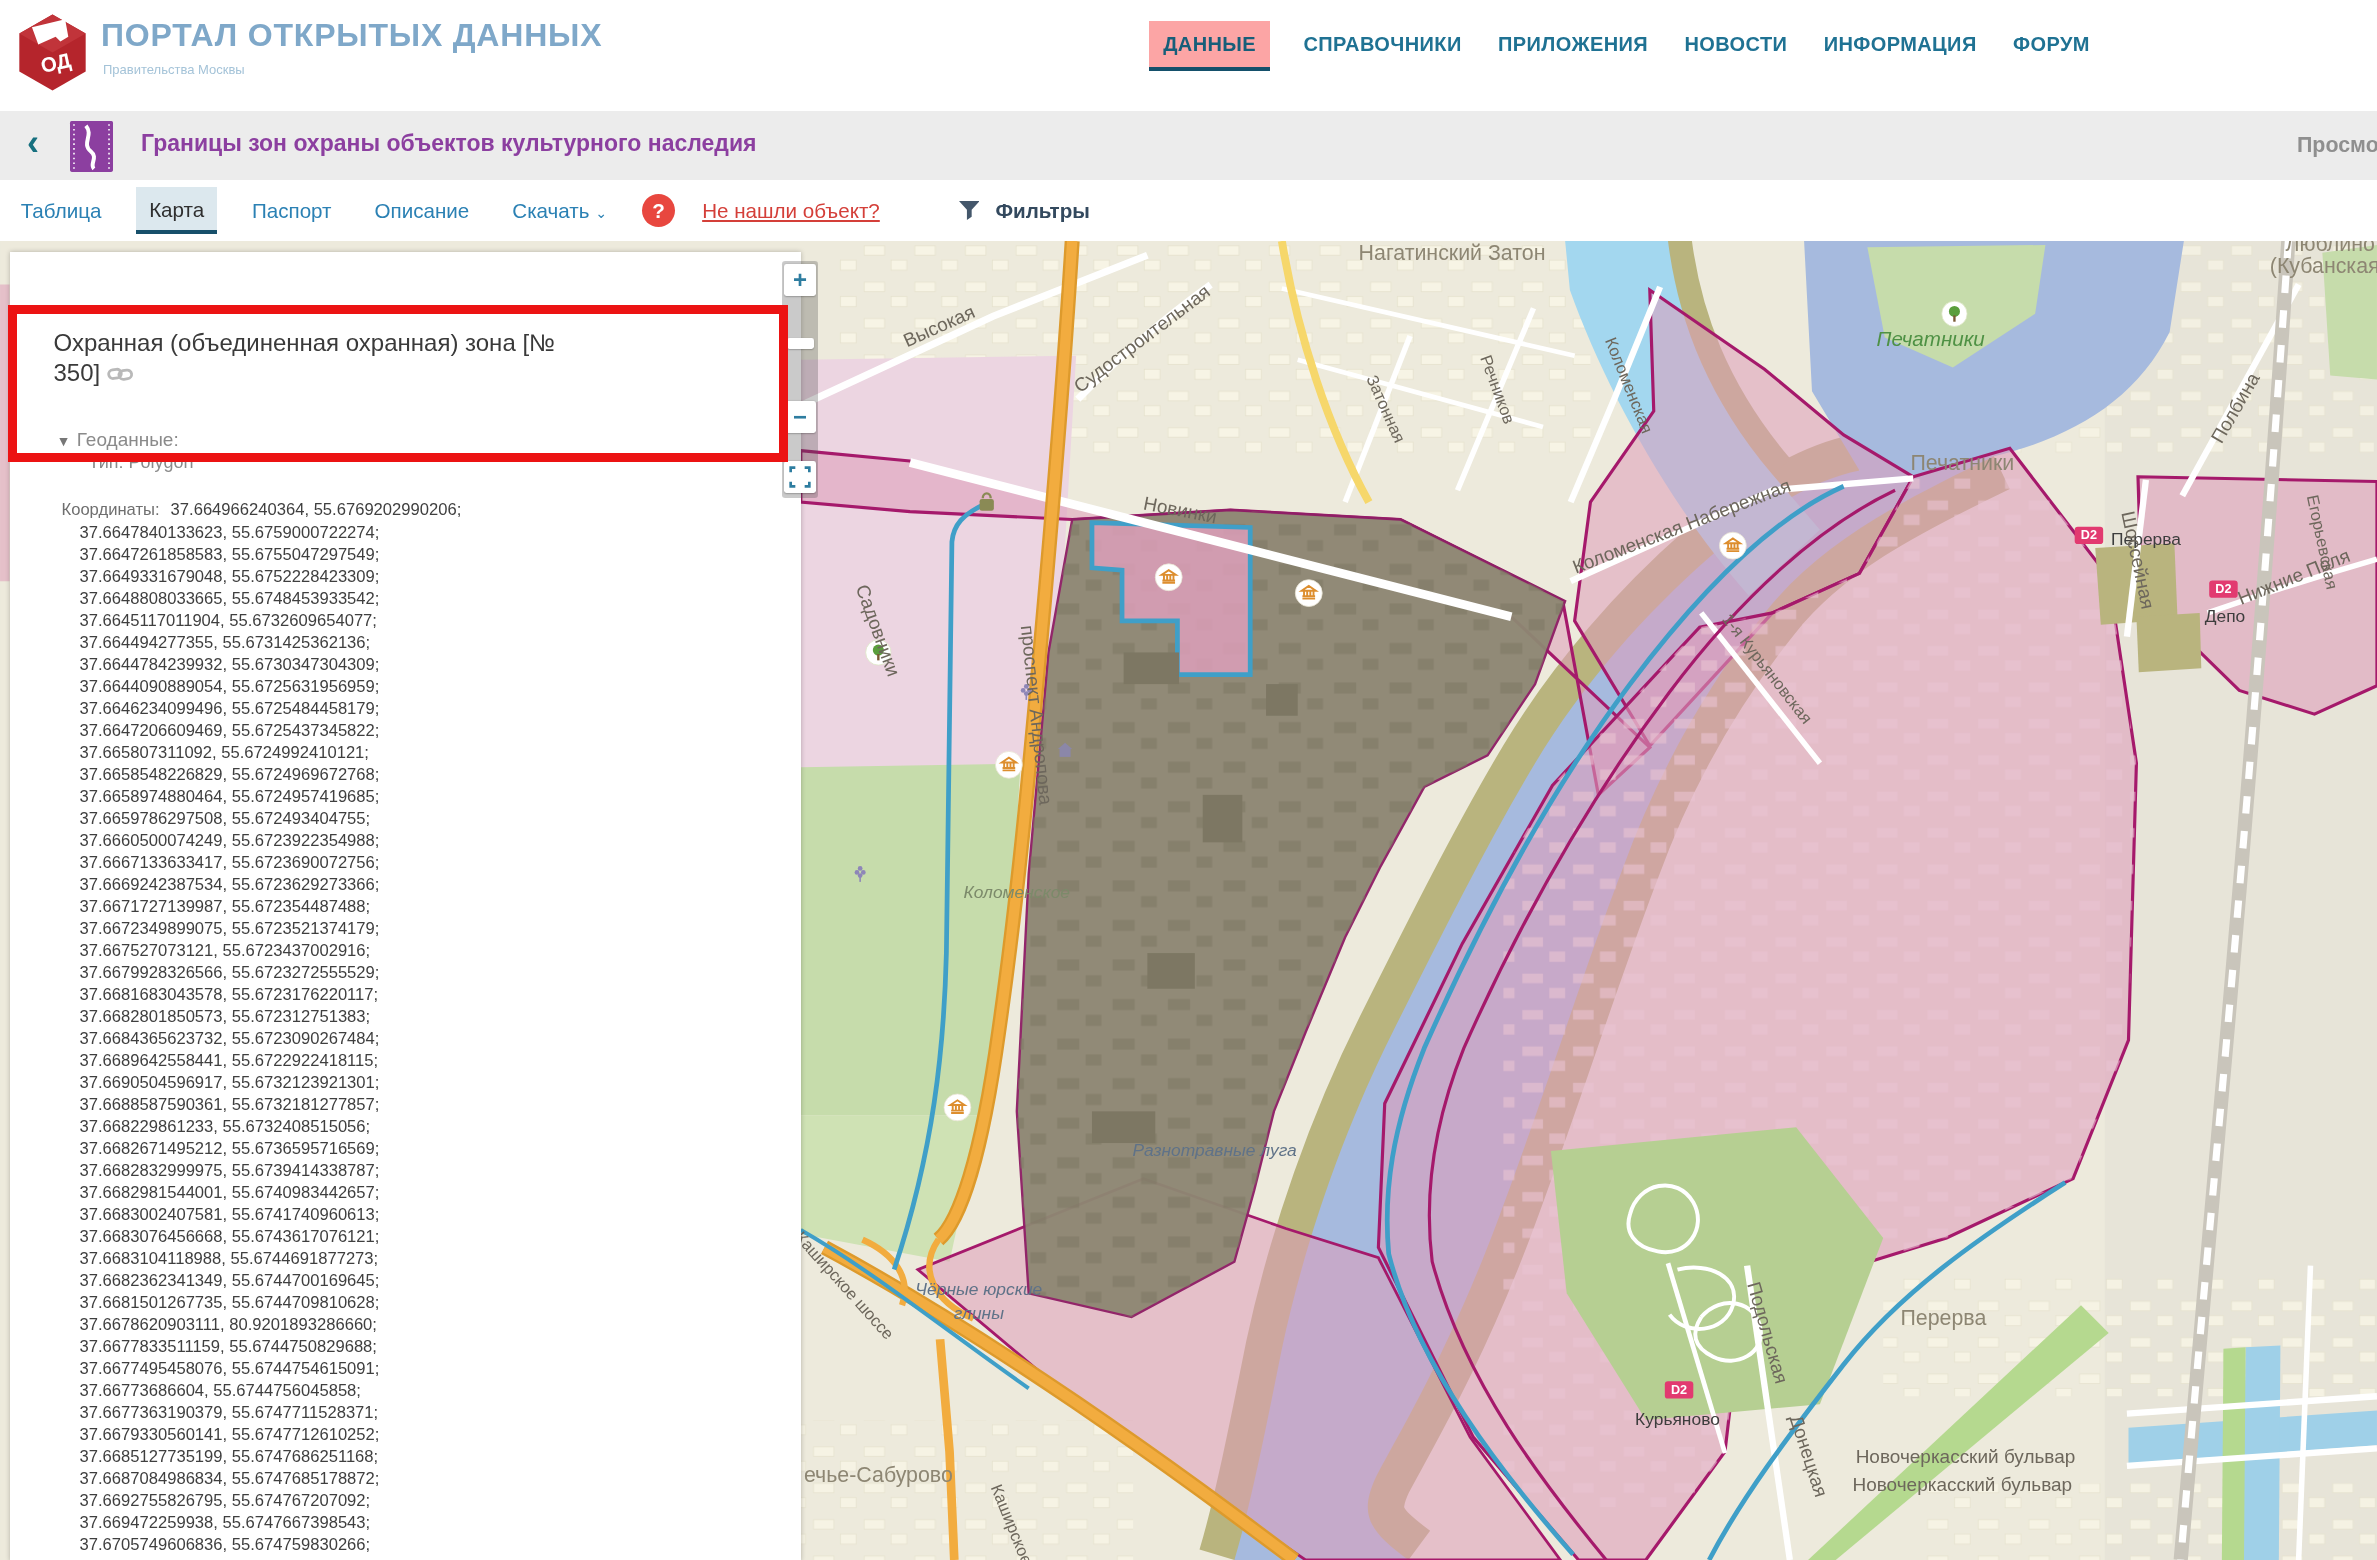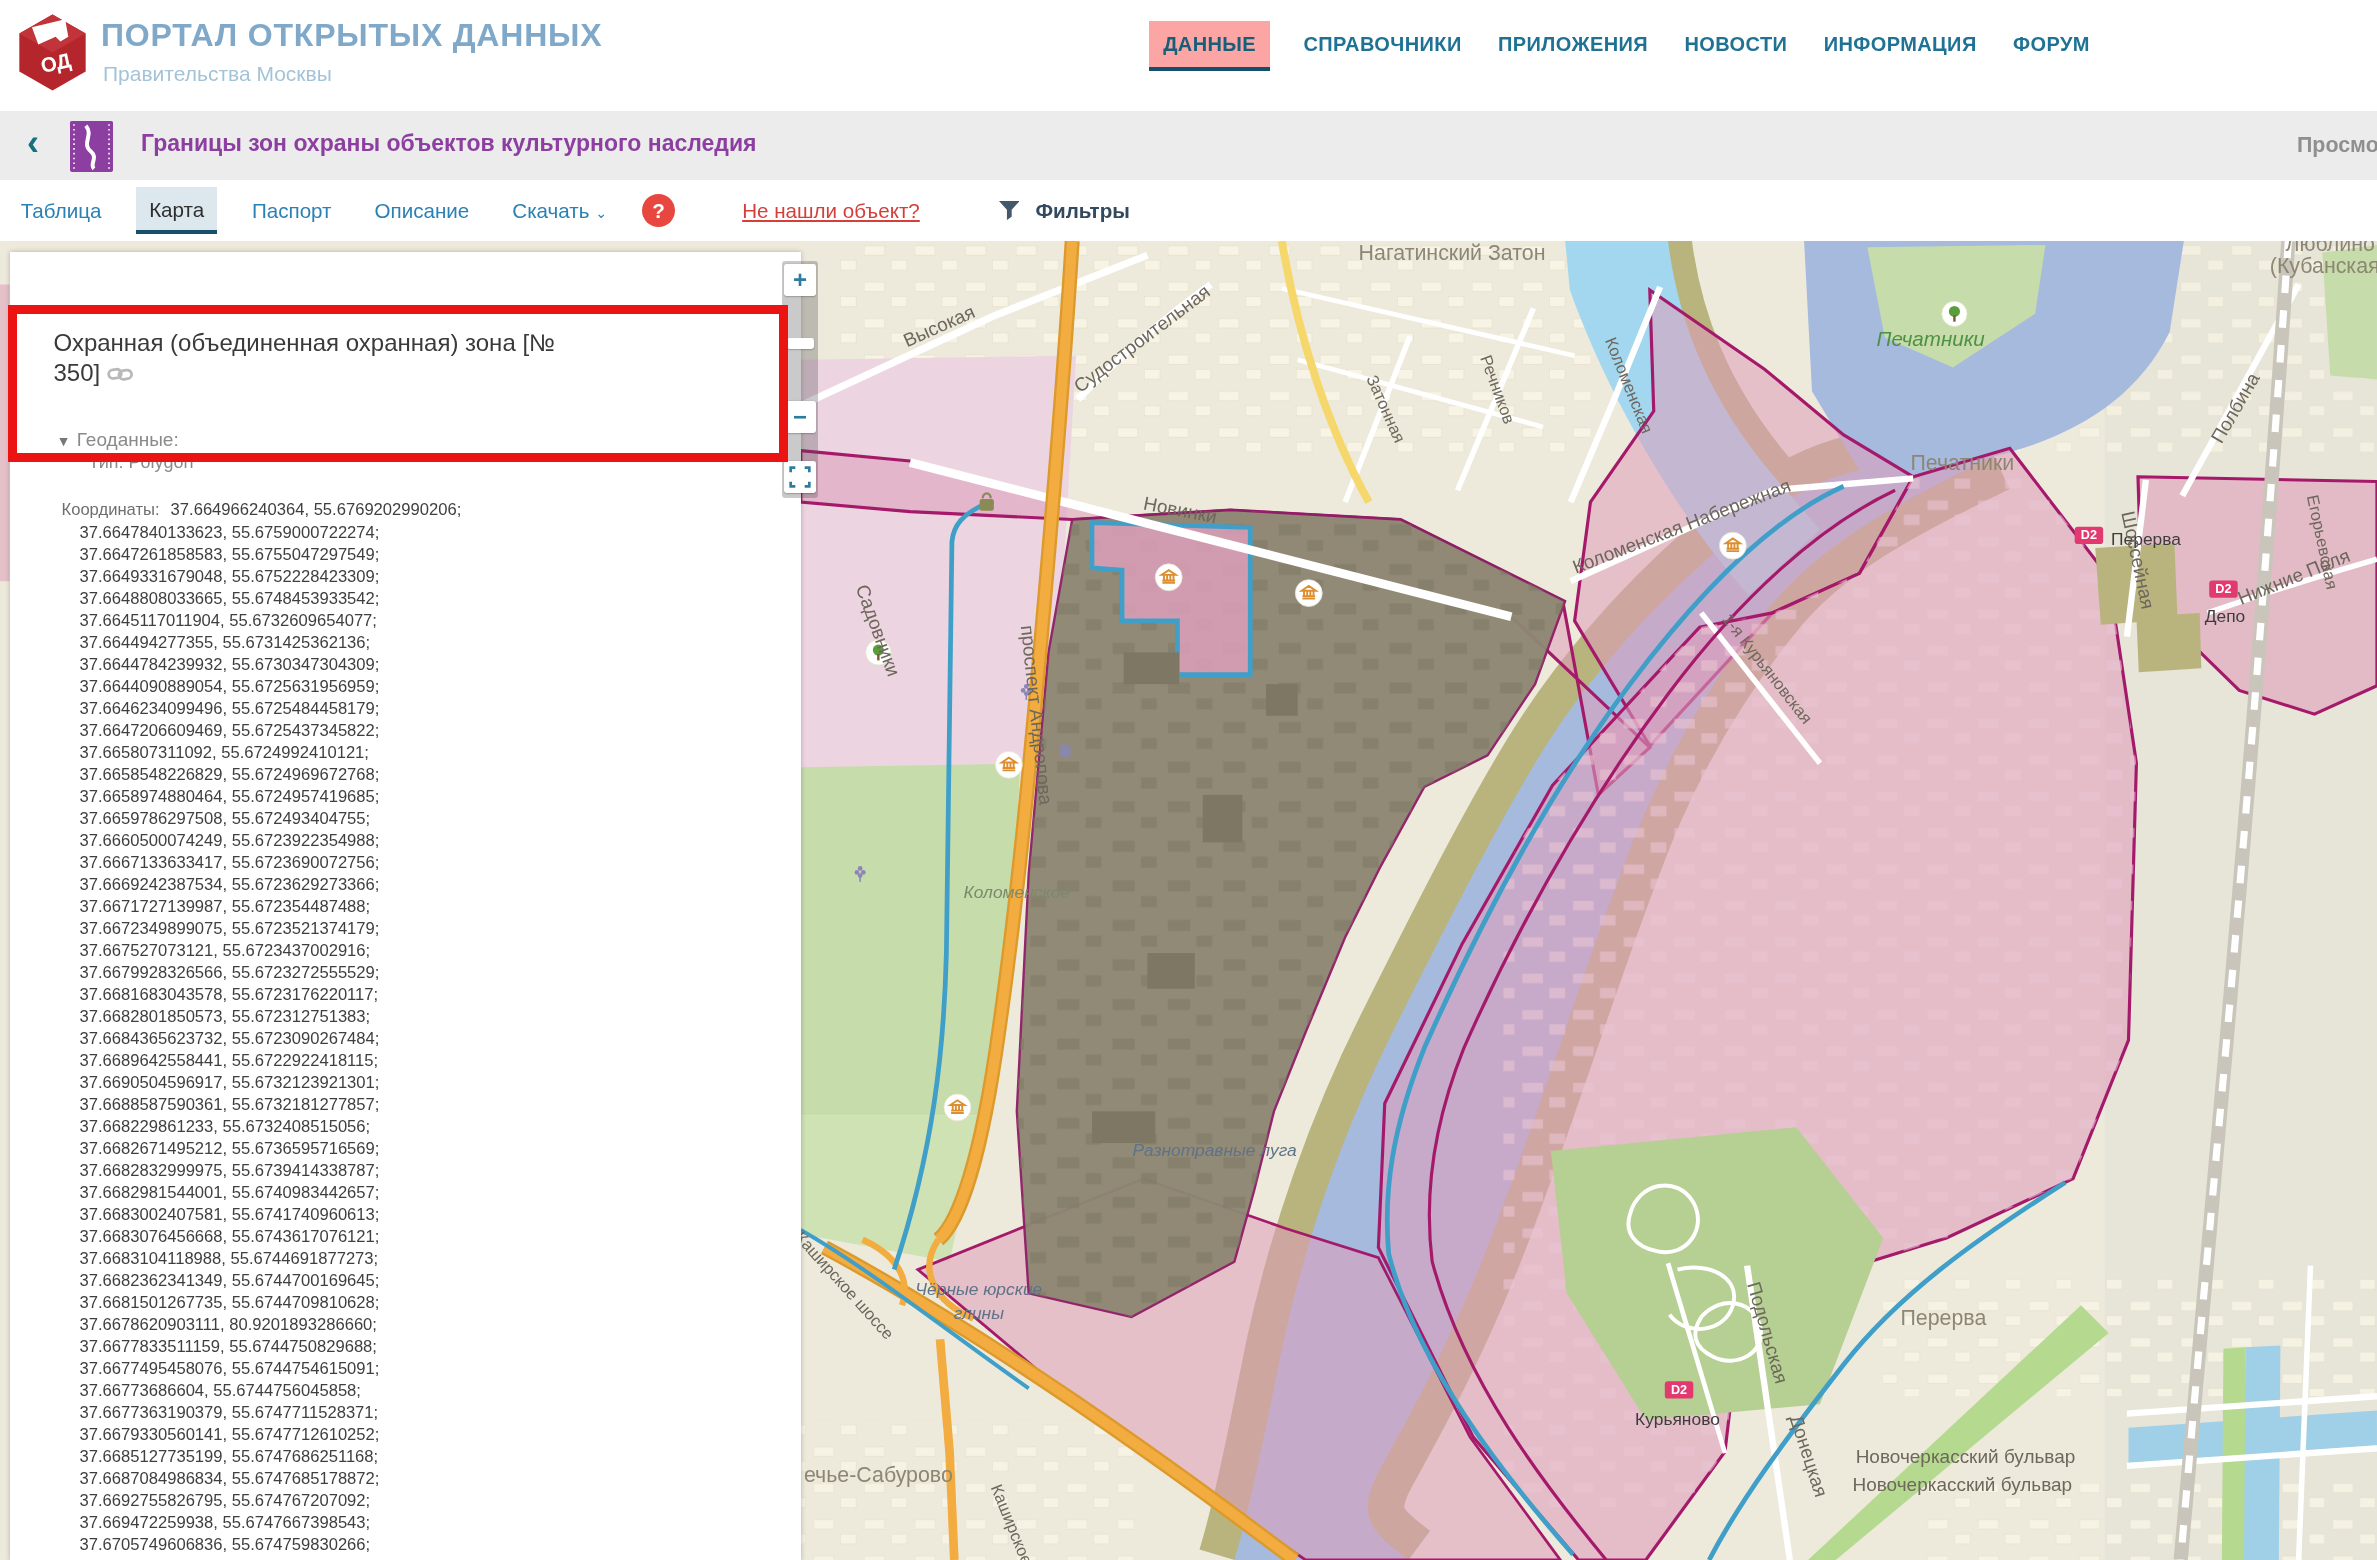--- a/index.html
+++ b/index.html
@@ -2,38 +2,38 @@
 <html style="font-size:12.7px"><head>
 <meta charset="utf-8">
 <style>
   html,body{margin:0;padding:0;}
   body{width:2377px;height:1561px;position:relative;overflow:hidden;background:#fff;
        font-family:"Liberation Sans",sans-serif;color:#3f3f3f;}
   
   .header{position:absolute;left:0;top:0;width:2377px;height:111px;background:#fff;z-index:20;}
   .logo{position:absolute;left:16px;top:12.7px;width:73px;height:79px;}
   .brand-title{position:absolute;left:101px;top:17.4px;font-size:32px;font-weight:bold;color:#7fa8c9;letter-spacing:0.8px;}
-  .brand-sub{position:absolute;left:103px;top:62px;font-size:21px;color:#a4c3d8;}
+  .brand-sub{position:absolute;left:103px;top:62px;font-size:13px;color:#a4c3d8;}
   .nav{position:absolute;left:1149px;top:20.6px;display:flex;gap:30px;align-items:flex-start;}
   .nav-item{font-size:20px;font-weight:bold;color:#1f7293;padding:12.7px 3.2px 14.2px 3.2px;letter-spacing:0.4px;cursor:pointer;}
   .nav-item.active{background:#fca5a5;padding:12.7px 14.2px 11px 14.2px;border-bottom:4.7px solid #14506b;color:#175e79;text-align:right;}
   
   .titlebar{position:absolute;left:0;top:111px;width:2377px;height:70px;background:#ececec;border-bottom:0.8px solid #dcdcdc;z-index:20;}
   .back{position:absolute;left:27px;top:11px;font-size:36px;color:#17707f;font-weight:bold;cursor:pointer;}
   .ds-icon{position:absolute;left:70px;top:9.5px;width:43px;height:51px;background:#8c3fa0;border-radius:2.4px;}
   .titlebar h1{position:absolute;left:141px;top:19px;margin:0;font-size:23px;color:#8c3fa0;font-weight:bold;}
   .views{position:absolute;left:2297px;top:22px;width:81px;overflow:hidden;white-space:nowrap;font-size:21.4px;font-weight:bold;color:#8f8f8f;}
   
   .tabsrow{position:absolute;left:0;top:180px;width:2377px;height:61px;background:#fff;z-index:20;display:flex;align-items:center;padding-left:12.7px;box-sizing:border-box;gap:27px;}
   .tab{font-size:20.6px;color:#2b81b4;cursor:pointer;padding:11px 8px;}
   .tab.active{background:#dce8ee;color:#2f2f2f;border-bottom:4px solid #17506b;padding:11px 12.7px 7.1px 12.7px;}
   .chev{font-size:14.2px;color:#2b81b4;}
   .qcircle{width:33px;height:33px;border-radius:50%;background:#e8473f;color:#fff;font-size:20.6px;font-weight:bold;
            display:flex;align-items:center;justify-content:center;cursor:pointer;}
-  .notfound{font-size:20.6px;color:#d43f39;text-decoration:underline;cursor:pointer;margin-left:40px;}
+  .notfound{font-size:20.6px;color:#d43f39;text-decoration:underline;cursor:pointer;}
   .filters{display:flex;align-items:center;gap:16px;margin-left:52px;cursor:pointer;}
   .filters span{font-size:20.6px;font-weight:bold;color:#33495e;}
   
   .map{position:absolute;left:0;top:241px;width:2377px;height:1319px;background:#edeadc;z-index:1;}
   
   .zc-track{position:absolute;left:782px;top:261px;width:36px;height:237px;background:rgba(80,80,80,.30);border-radius:3.2px;z-index:40;}
   .zc-btn{position:absolute;left:784px;width:32px;height:32px;background:#fff;border-radius:2.4px;box-shadow:0 0.8px 1.6px rgba(0,0,0,.25);
           display:flex;align-items:center;justify-content:center;font-size:24px;font-weight:bold;color:#2e7da0;cursor:pointer;z-index:41;}
   .zc-handle{position:absolute;left:787px;top:338px;width:27px;height:11px;background:#fff;border-radius:2.4px;box-shadow:0 0.8px 1.6px rgba(0,0,0,.3);cursor:pointer;z-index:41;}
   

